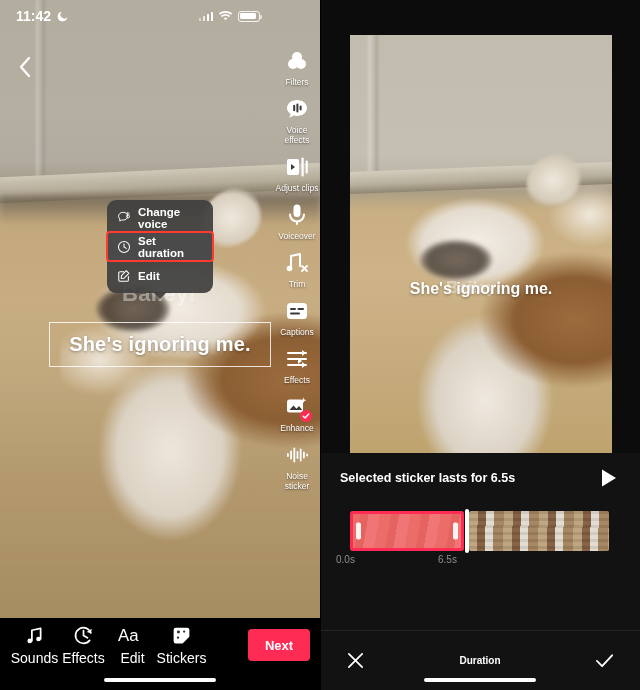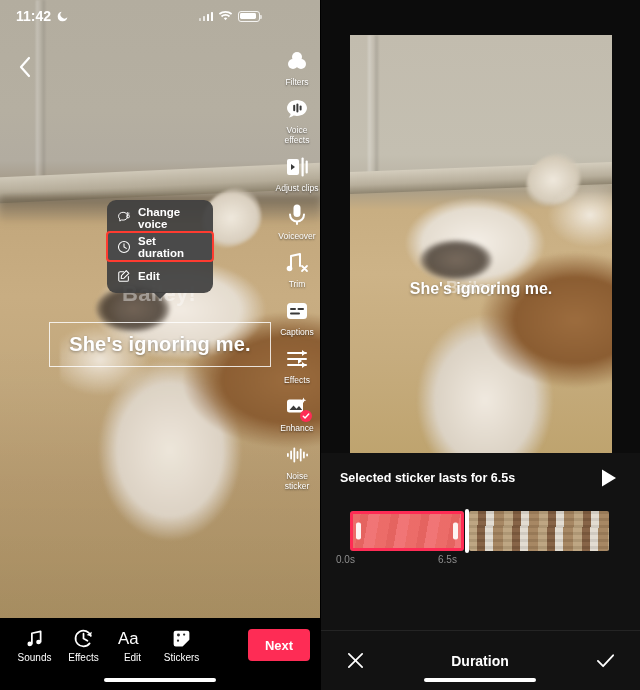--- a/index.html
+++ b/index.html
@@ -157,21 +157,21 @@
   
   .bottombar {
     position: absolute; left: 0; bottom: 0; width: 320px; height: 72px;
     background: #000; z-index: 40;
   }
   .bb-row { display: flex; align-items: center; height: 54px; padding: 0 10px; }
   .bb-item {
     width: 49px; display: flex; flex-direction: column; align-items: center; cursor: pointer;
   }
   .bb-ico { height: 22px; display: flex; align-items: center; justify-content: flex-start; color: #f9a8d4; }
-  .bb-lbl { font-size: 10px; color: #fff; margin-top: 3px; }
+  .bb-lbl { font-size: 14px; color: #fff; margin-top: 3px; }
   .next-btn {
     margin-left: auto; background: #fe2c55; color: #fff; border: none;
     width: 62px; height: 32px; border-radius: 4px;
     font-size: 13px; font-weight: 700; font-family: inherit; cursor: pointer;
   }
   .home-ind {
     position: absolute; left: 50%; transform: translateX(-50%); bottom: 8px;
     width: 112px; height: 4.5px; background: #fff; border-radius: 3px;
   }
 
@@ -259,21 +259,21 @@
   .tl-labels { position: absolute; left: 14px; top: 101px; width: 273px; height: 14px; }
   .tl-lbl { position: absolute; color: #8e8e8e; font-size: 10px; }
   .tl-lbl.a { left: 2px; }
   .tl-lbl.b { left: 104px; }
 
   .dur-footer {
     position: absolute; left: 0; bottom: 0; width: 320px; height: 60px;
     border-top: 1px solid #242424;
     display: flex; align-items: center; justify-content: space-between; padding: 0 22px;
   }
-  .dur-title { color: #fff; font-size: 14px; font-weight: 600; }
+  .dur-title { color: #fff; font-size: 10px; font-weight: 600; }
   .f-btn { width: 26px; height: 26px; display: flex; align-items: center; justify-content: center; cursor: pointer; }
   .home-ind-r {
     position: absolute; left: 50%; transform: translateX(-50%); bottom: 8px;
     width: 112px; height: 4.5px; background: #fff; border-radius: 3px; z-index: 3;
   }
   .divider { position: absolute; left: 320px; top: 0; width: 1px; height: 690px; background: #000; z-index: 50; }
 </style>
 </head>
 <body>
 

